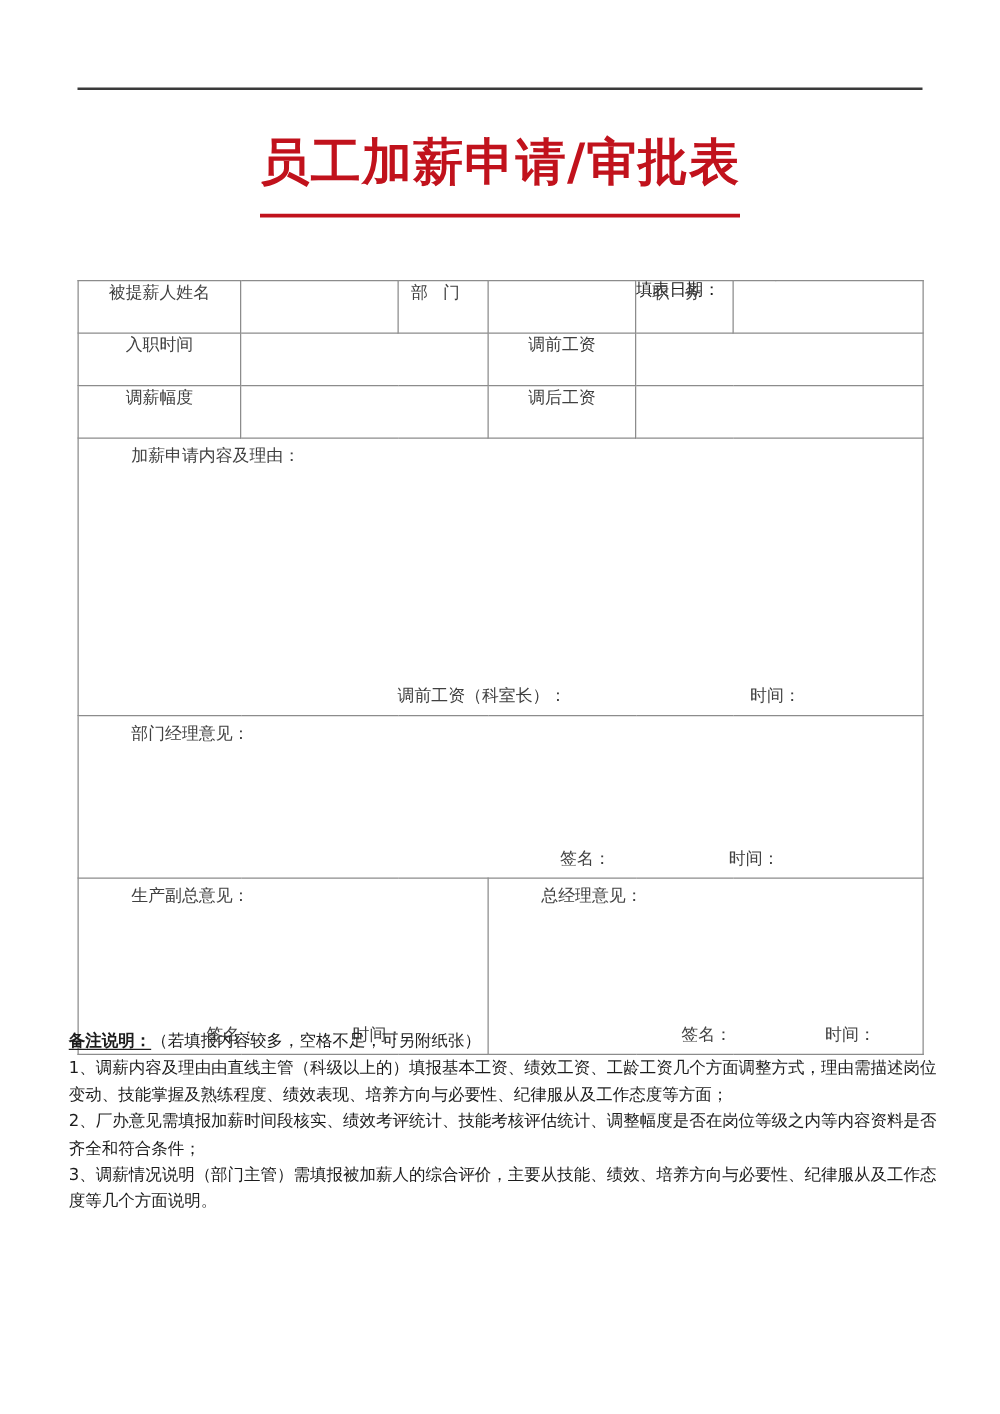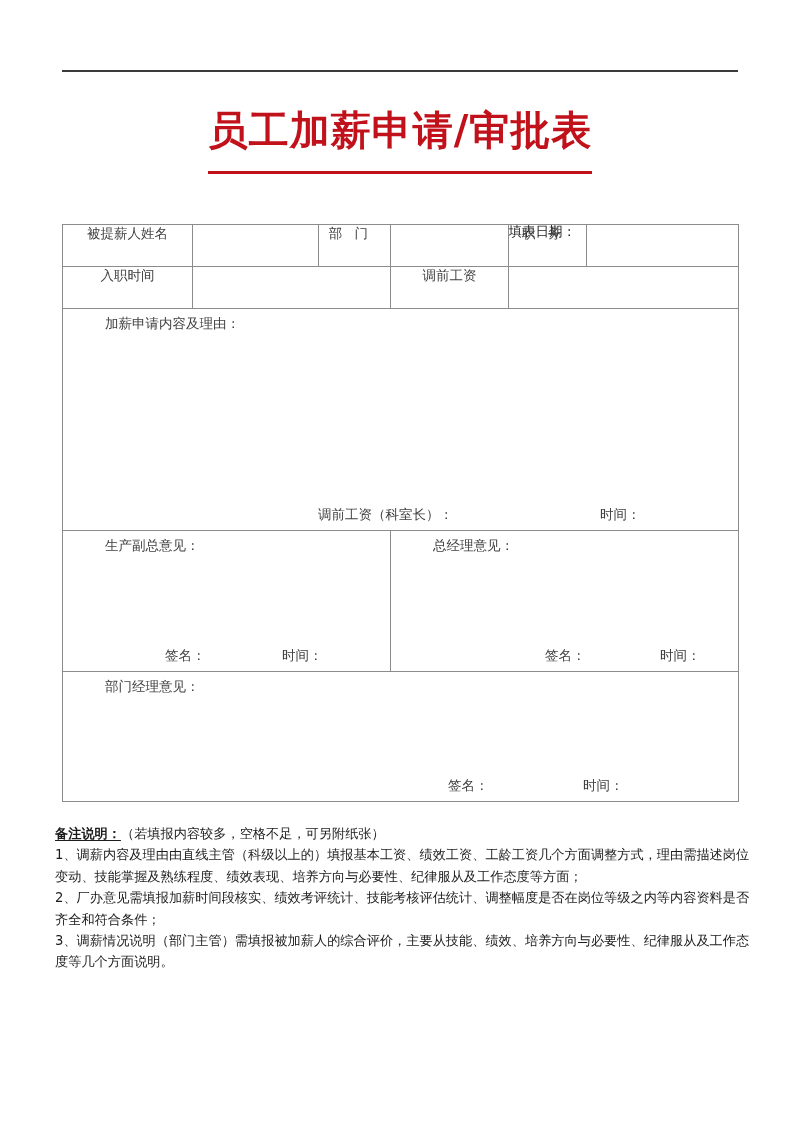--- a/index.html
+++ b/index.html
@@ -182,65 +182,71 @@
       <td class="val"></td>
     </tr>
 
     <tr class="r2">
       <td class="lbl">入职时间</td>
       <td class="val" colspan="2"></td>
       <td class="lbl">调前工资</td>
       <td class="val" colspan="2"></td>
     </tr>
 
+    <tr class="r3">
+      <td class="lbl">调薪幅度</td>
+      <td class="val" colspan="2"></td>
+      <td class="lbl">调后工资</td>
+      <td class="val" colspan="2"></td>
+    </tr>
 
     <tr>
       <td colspan="6" style="height:215px;">
         <div class="block" style="height:215px;">
           <div class="block-head">加薪申请内容及理由：</div>
           <div></div>
           <div class="sign-row">
             <span class="sign-item" style="left:221px;">调前工资（科室长）：</span>
             <span class="sign-item" style="left:503px;">时间：</span>
           </div>
         </div>
       </td>
     </tr>
 
     <tr>
+      <td colspan="6" style="height:123px;">
+        <div class="block" style="height:123px;">
+          <div class="block-head">部门经理意见：</div>
+          <div></div>
+          <div class="sign-row">
+            <span class="sign-item" style="left:351px;">签名：</span>
+            <span class="sign-item" style="left:486px;">时间：</span>
+          </div>
+        </div>
+      </td>
+    </tr>
+
+    <tr>
       <td colspan="3" style="height:134px;">
         <div class="block" style="height:134px;">
           <div class="block-head">生产副总意见：</div>
           <div></div>
           <div class="sign-row">
             <span class="sign-item" style="left:68px;">签名：</span>
             <span class="sign-item" style="left:185px;">时间：</span>
           </div>
         </div>
       </td>
       <td colspan="3" style="height:134px;">
         <div class="block" style="height:134px;">
           <div class="block-head">总经理意见：</div>
           <div></div>
           <div class="sign-row">
             <span class="sign-item" style="left:120px;">签名：</span>
             <span class="sign-item" style="left:235px;">时间：</span>
-          </div>
-        </div>
-      </td>
-    </tr>
-
-    <tr>
-      <td colspan="6" style="height:123px;">
-        <div class="block" style="height:123px;">
-          <div class="block-head">部门经理意见：</div>
-          <div></div>
-          <div class="sign-row">
-            <span class="sign-item" style="left:351px;">签名：</span>
-            <span class="sign-item" style="left:486px;">时间：</span>
           </div>
         </div>
       </td>
     </tr>
   </tbody>
     </table>
 
   <div class="notes">
     <p><span class="n-head">备注说明：</span><span>（若填报内容较多，空格不足，可另附纸张）</span></p>
     <p>1、调薪内容及理由由直线主管（科级以上的）填报基本工资、绩效工资、工龄工资几个方面调整方式，理由需描述岗位变动、技能掌握及熟练程度、绩效表现、培养方向与必要性、纪律服从及工作态度等方面；</p>

